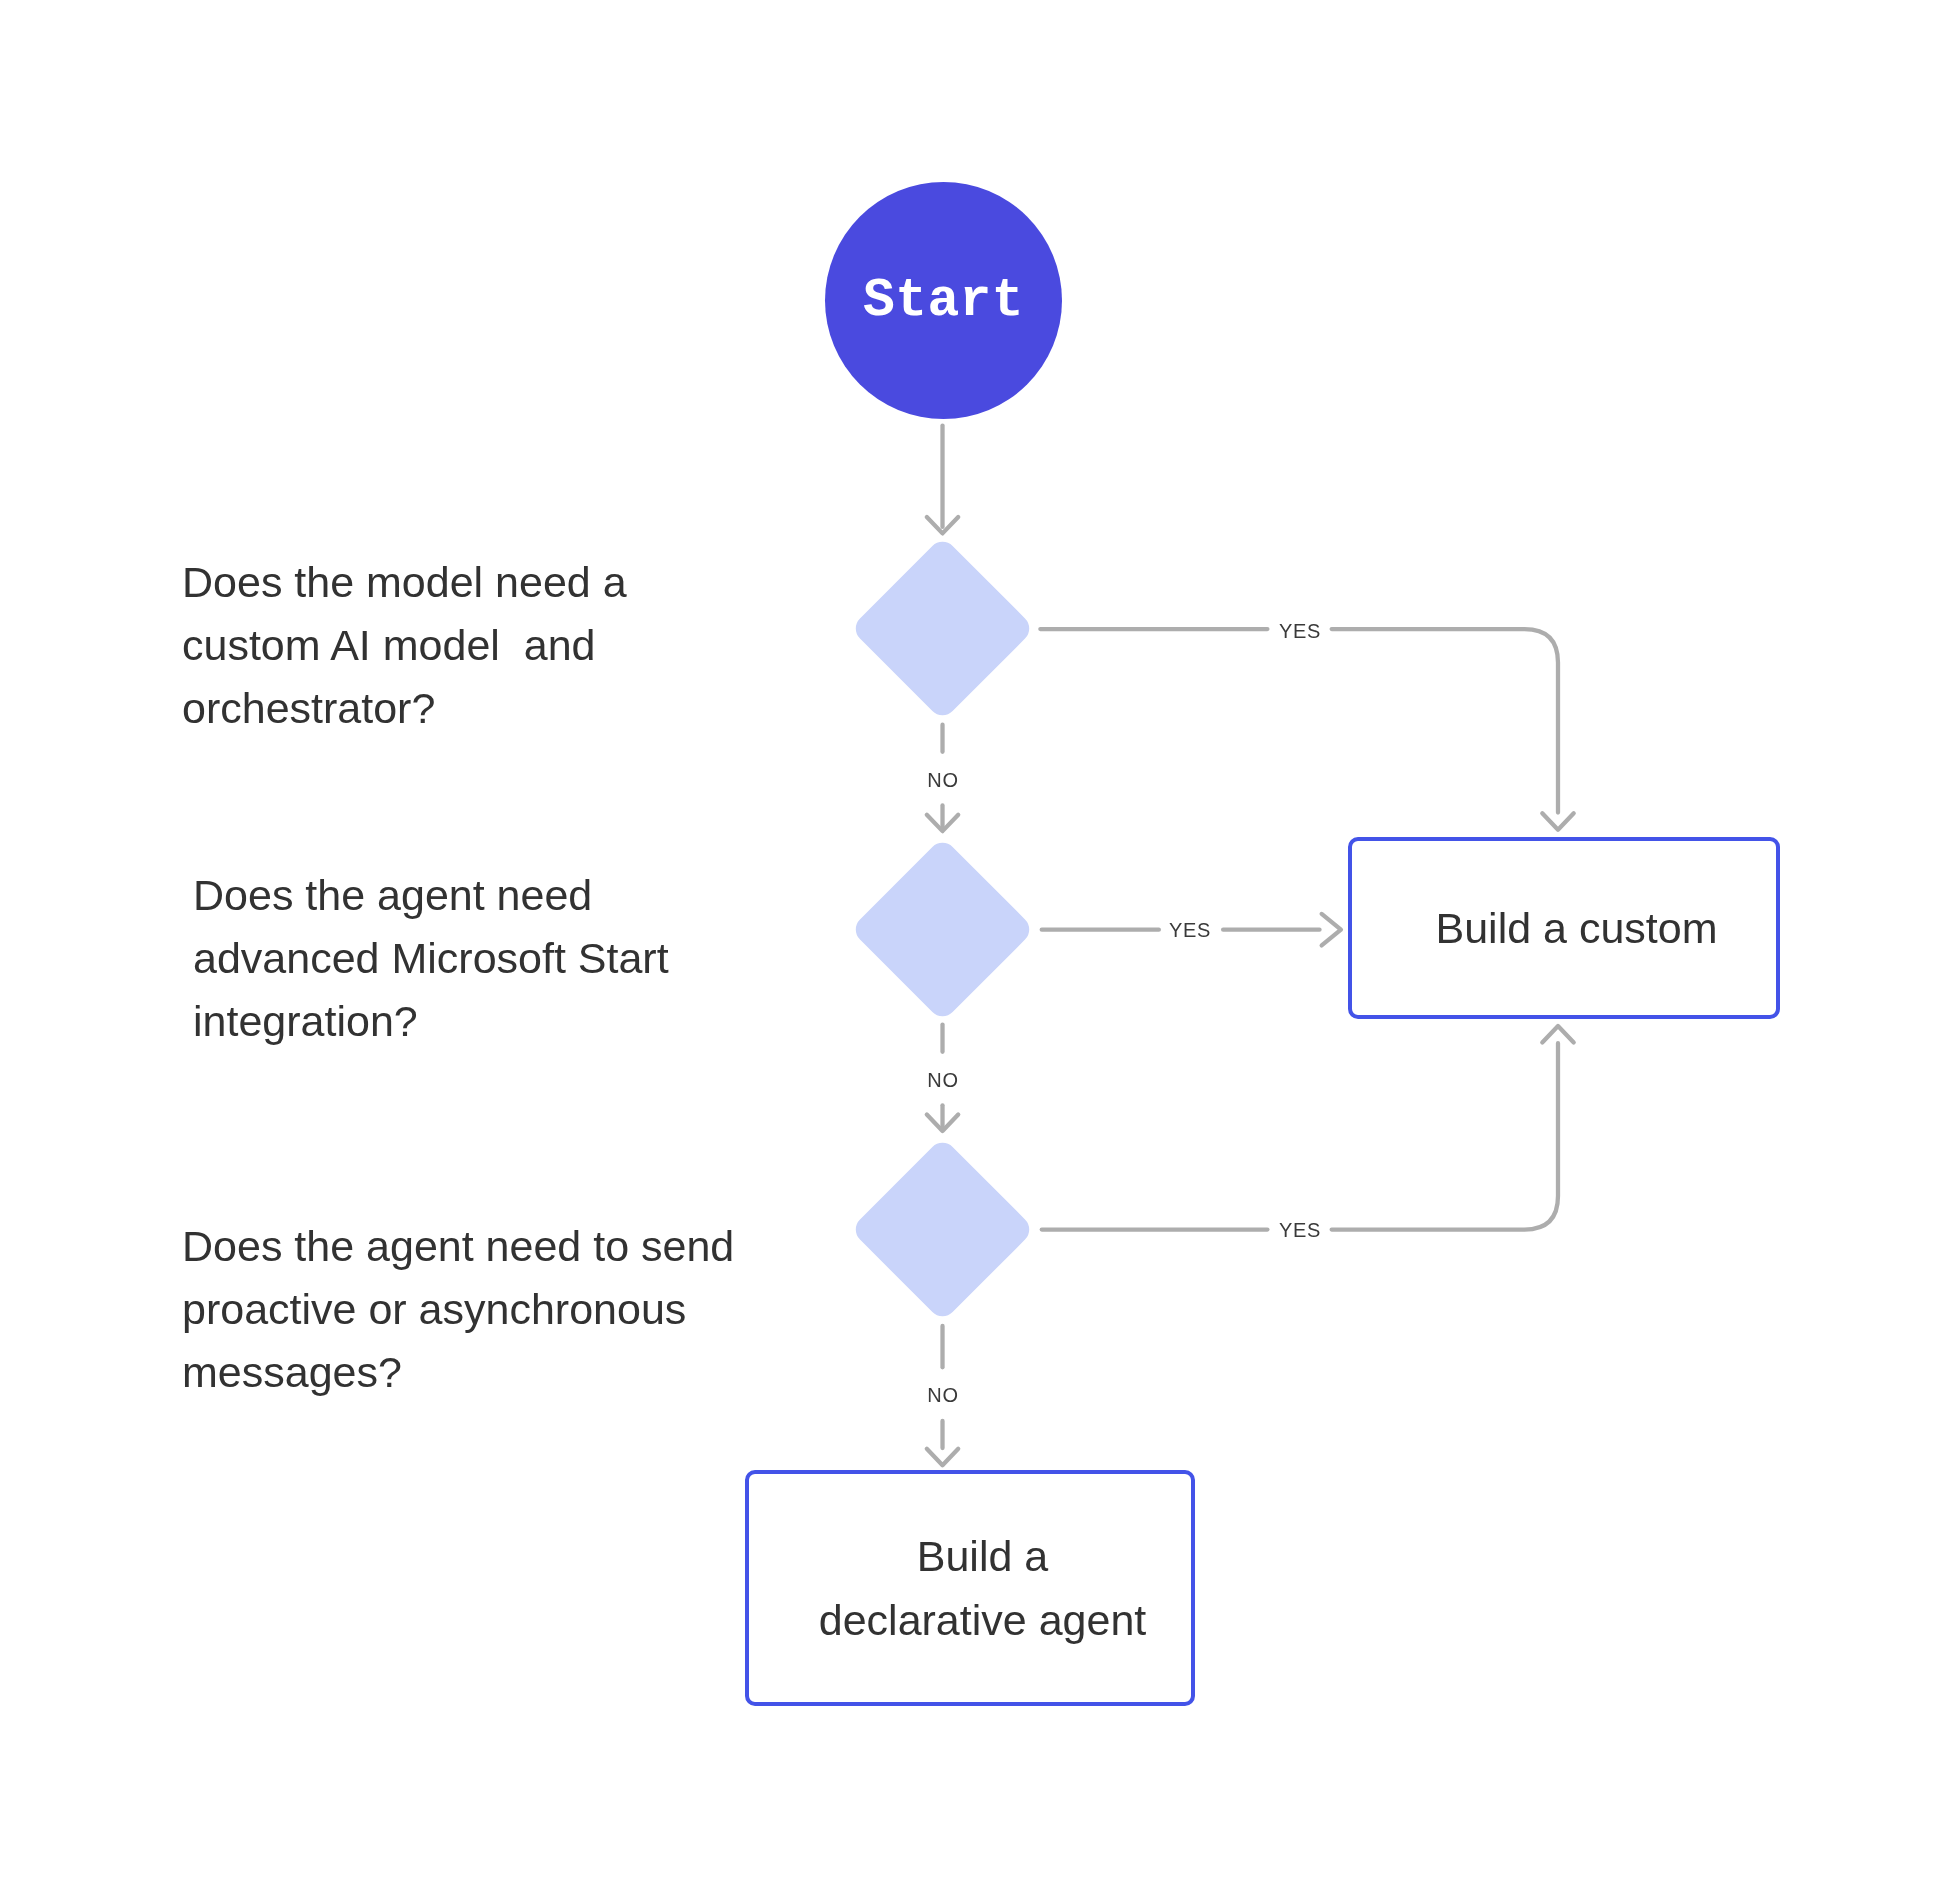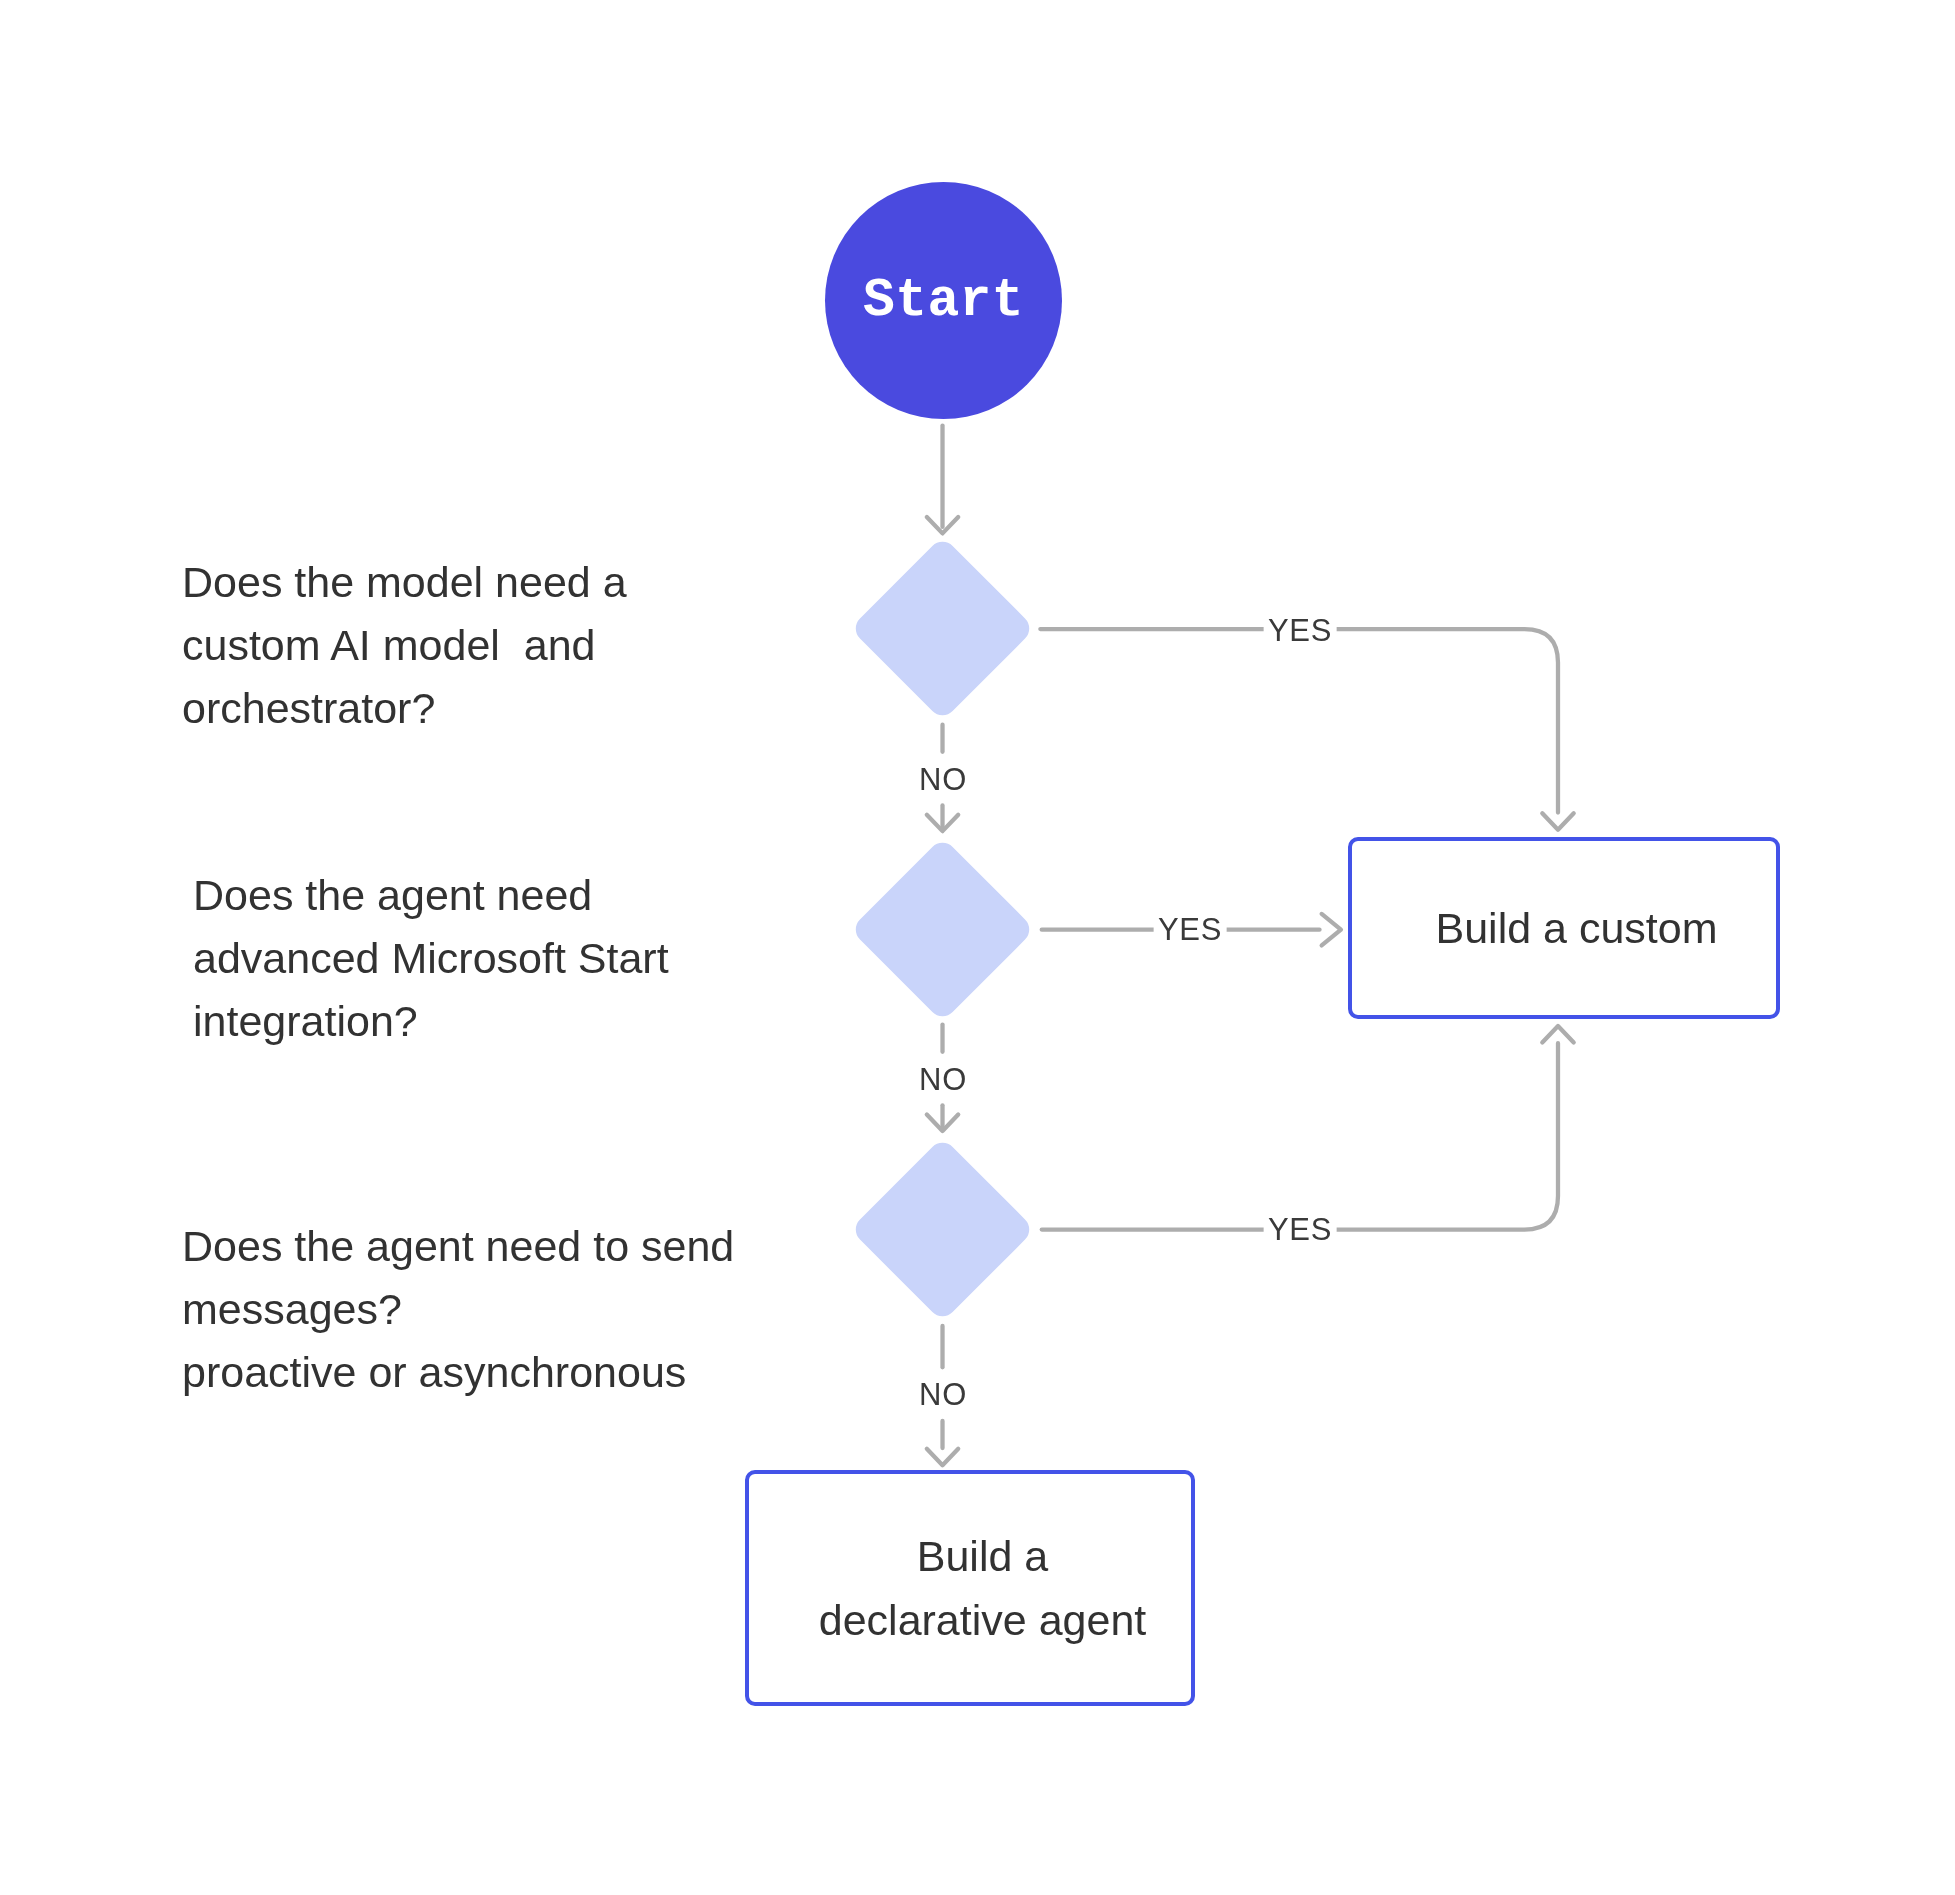--- a/index.html
+++ b/index.html
@@ -47,21 +47,21 @@
   .question{
     position:absolute;color:var(--text);
     font-size:43px;line-height:63px;font-weight:400;
   }
   .question div{white-space:pre;}
   .q1{left:182px;top:551px;}
   .q2{left:193px;top:864px;}
   .q3{left:182px;top:1174px;margin-top:41px;}
   .edge-label{
     position:absolute;transform:translate(-50%,-50%);
-    color:var(--label);font-size:31px;font-weight:500;letter-spacing:0.7px;
+    color:var(--label);font-size:20px;font-weight:500;letter-spacing:0.7px;
     background:var(--canvas);padding:1.4px 4.3px;line-height:1;
   }
   .lbl-yes1{left:1300px;top:631px;}
   .lbl-no1{left:943px;top:780px;}
   .lbl-yes2{left:1190px;top:930px;}
   .lbl-no2{left:943px;top:1080px;}
   .lbl-yes3{left:1300px;top:1230px;}
   .lbl-no3{left:943px;top:1395px;}
 </style>
 </head>
@@ -126,22 +126,22 @@
     <div>custom AI model  and</div>
     <div>orchestrator?</div>
   </div>
   <div class="question q2">
     <div>Does the agent need</div>
     <div>advanced Microsoft Start</div>
     <div>integration?</div>
   </div>
   <div class="question q3">
     <div>Does the agent need to send</div>
+    <div>proactive or asynchronous</div>
     <div>messages?</div>
-    <div>proactive or asynchronous</div>
   </div>
 
   <div class="node outcome engine">
     <div>Build a custom</div>
   </div>
   <div class="node outcome declarative">
     <div>Build a</div>
     <div>declarative agent</div>
   </div>
 

